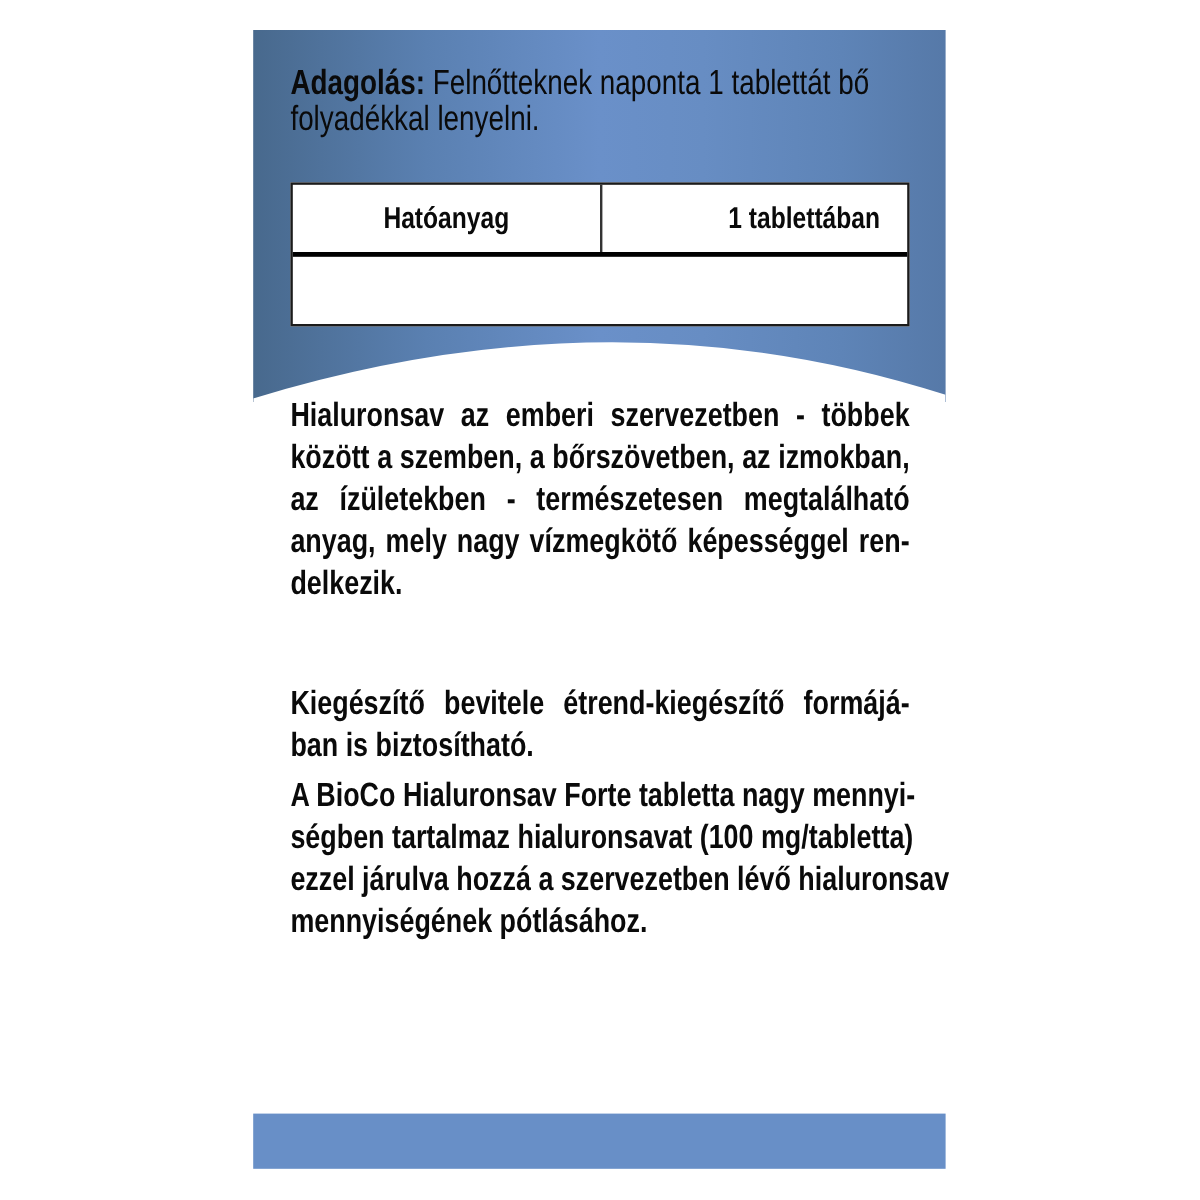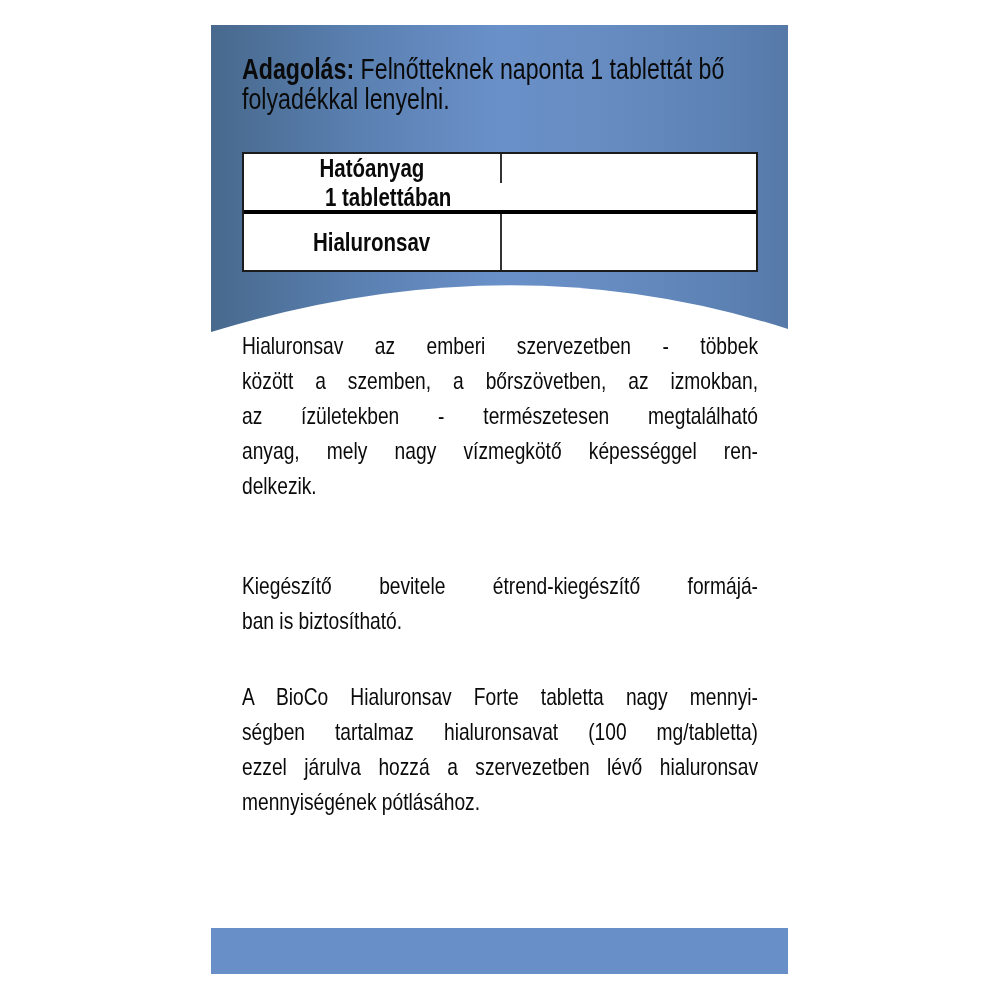--- a/index.html
+++ b/index.html
@@ -61,69 +61,68 @@
   .ing-table .row {
     position: absolute;
     left: 0;
     right: 0;
     display: flex;
   }
   .ing-table .row.head {
     top: 0;
     height: 56px;
     border-bottom: 4px solid #000;
-    flex-direction: column;
   }
   .ing-table .row.body {
     top: 60px;
     height: 56px;
   }
   .ing-table .cell {
     flex: 0 0 auto;
     display: flex;
     align-items: center;
     justify-content: center;
     font-weight: bold;
     font-size: 25px;
     overflow: hidden;
   }
   .ing-table .cell.c1 { width: 256px; border-right: 2px solid #333; }
-  .ing-table .cell.c2 { width: 288px; }
+  .ing-table .cell.c2 { width: 288px; margin-left: 24px; }
   .ing-table .cell span {
     display: inline-block;
     transform: scaleX(0.82);
     white-space: nowrap;
   }
   .body-text {
     position: absolute;
     left: 242px;
     width: 516px;
-    font-weight: normal;
-    font-size: 24px;
+    font-weight: bold;
+    font-size: 28px;
     line-height: 35px;
   }
   .body-text .inner {
     display: block;
     width: 645px;
     transform-origin: 0 0;
     transform: scaleX(0.80);
     text-align: justify;
   }
   .body-text .line {
     display: block;
     white-space: nowrap;
     text-align: justify;
     text-align-last: justify;
   }
   .body-text .line.last {
     text-align-last: left;
   }
   .p1 { top: 328px; }
   .p2 { top: 568px; }
-  .p3 { top: 645px; margin-top: 34px; }
+  .p3 { top: 645px; }
   .footer-bar {
     position: absolute;
     left: 211px;
     top: 928px;
     width: 577px;
     height: 46px;
     background: #688fc7;
   }
 </style>
 </head>
@@ -147,23 +146,20 @@
 <div class="ing-table">
   <div class="row head">
     <div class="cell c1">
         <span>Hatóanyag</span>
       </div>
     <div class="cell c2">
         <span>1 tablettában</span>
       </div>
   </div>
   <div class="row body">
-    <div class="cell c1">
-        <span>Hialuronsav</span>
-      </div>
   </div>
 </div>
 
 <div class="body-text p1">
   <div class="inner">
     <span class="line">Hialuronsav az emberi szervezetben - többek</span>
     <span class="line">között a szemben, a bőrszövetben, az izmokban,</span>
     <span class="line">az ízületekben - természetesen megtalálható</span>
     <span class="line">anyag, mely nagy vízmegkötő képességgel ren-</span>
     <span class="line last">delkezik.</span>

